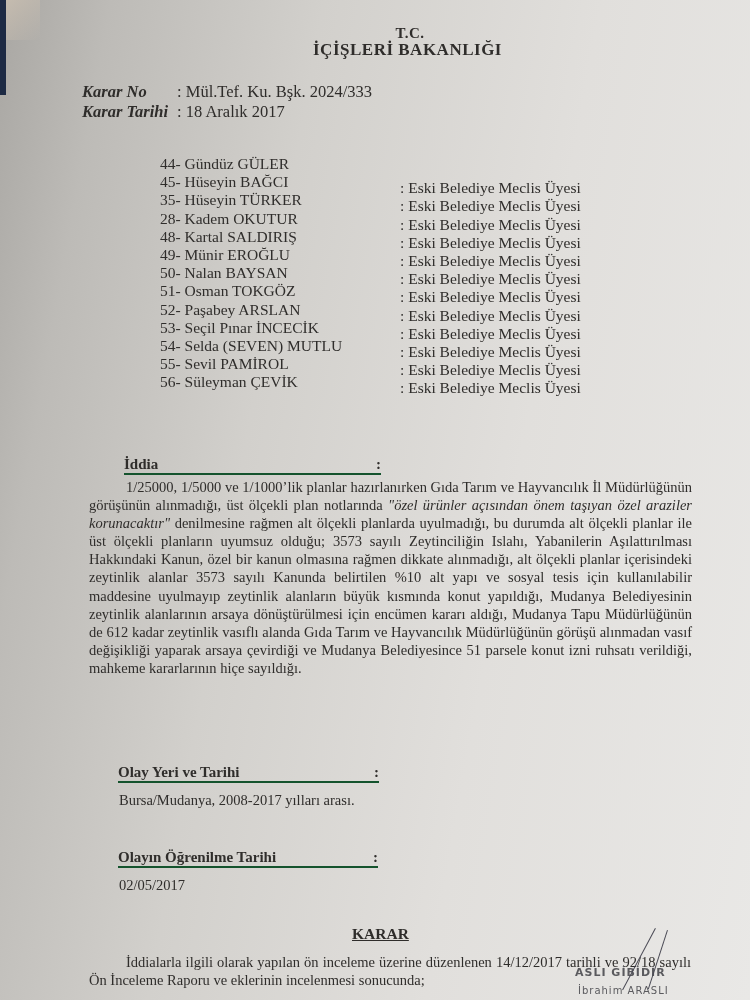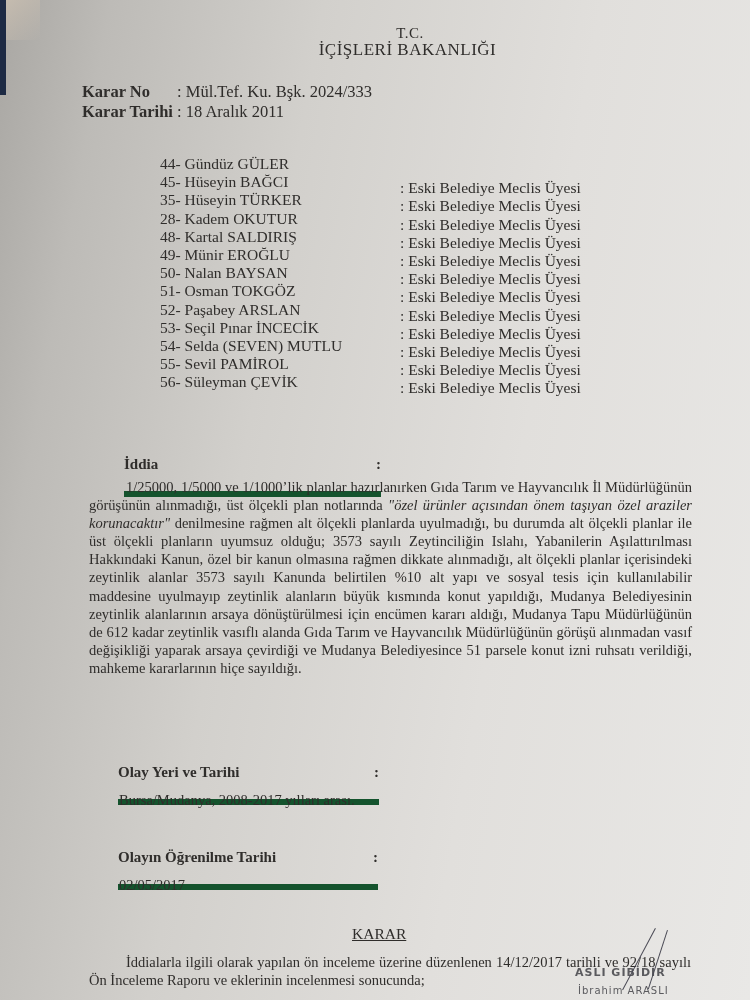--- a/index.html
+++ b/index.html
@@ -10,45 +10,45 @@
       color: #2f2d2b;
     }
     .corner-dark {
       position: absolute; left: 0; top: 0; width: 6px; height: 95px;
       background: #1d2a44;
     }
     .corner-shadow {
       position: absolute; left: 0; top: 0; width: 40px; height: 40px;
       background: linear-gradient(135deg, #c7bdb0 0%, rgba(199,189,176,0) 100%);
     }
-    .header { position: absolute; top: 25px; left: 0; width: 750px; text-align: center; }
+    .header { position: absolute; top: 25px; left: 0; width: 750px; text-align: center; font-weight: bold; }
     .header .tc { font-size: 15px; letter-spacing: 0.5px; margin-left: 70px; }
     .header .ministry { font-size: 17px; letter-spacing: 0.5px; margin-left: 65px; margin-top: -2px; }
     .meta { position: absolute; left: 82px; top: 82px; font-size: 16.5px; line-height: 20px; }
     .meta .row { display: flex; }
-    .meta .lbl { width: 95px; font-weight: bold; }
+    .meta .lbl { width: 95px; font-weight: bold; font-style: italic; }
     .meta .val { }
     .members { position: absolute; left: 131px; top: 155px; font-size: 15.5px; line-height: 18px; width: 440px; margin-left: 29px; }
     .member { display: flex; height: 18.2px; }
     .member .name { width: 240px; white-space: nowrap; }
     .member .role { white-space: nowrap; margin-top: 6px; }
     .member:first-child .role { display: none; }
     .section-head {
       position: absolute; font-weight: bold; font-size: 15px;
-      border-bottom: 6px solid #14532d; display: flex; justify-content: space-between;
-      padding-bottom: 18px;
+      border-bottom: 2px solid #14532d; display: flex; justify-content: space-between;
+      padding-bottom: 0;
     }
     .para {
       position: absolute; left: 89px; width: 603px; font-size: 14.5px; line-height: 18.1px;
       text-align: justify; text-indent: 37px;
     }
     .para em { font-style: italic; }
     .plain { position: absolute; font-size: 14.5px; }
     .karar-title {
-      position: absolute; left: 352px; top: 925px; font-size: 15.5px; text-decoration: underline;
+      position: absolute; left: 352px; top: 925px; font-size: 15.5px; text-decoration: underline; font-weight: bold;
     }
     .stamp {
       position: absolute; font-family: "DejaVu Sans", sans-serif; color: #5a5a5e;
       letter-spacing: 1px;
     }
     .sig-line {
       position: absolute; border-left: 1px solid #4a4a55; transform-origin: top left;
     }
   </style>
 </head>
@@ -62,21 +62,21 @@
   <div class="ministry">İÇİŞLERİ BAKANLIĞI</div>
 </div>
 
 <div class="meta">
   <div class="row">
     <span class="lbl">Karar No</span>
     <span class="val">: Mül.Tef. Ku. Bşk. 2024/333</span>
   </div>
   <div class="row">
     <span class="lbl">Karar Tarihi</span>
-    <span class="val">: 18 Aralık 2011</span>
+    <span class="val">: 18 Aralık 2017</span>
   </div>
 </div>
 
 <div class="members" id="members">
     <div class="member">
       <span class="name">44- Gündüz GÜLER</span>
     </div>
     <div class="member">
       <span class="name">45- Hüseyin BAĞCI</span>
       <span class="role">: Eski Belediye Meclis Üyesi</span>

